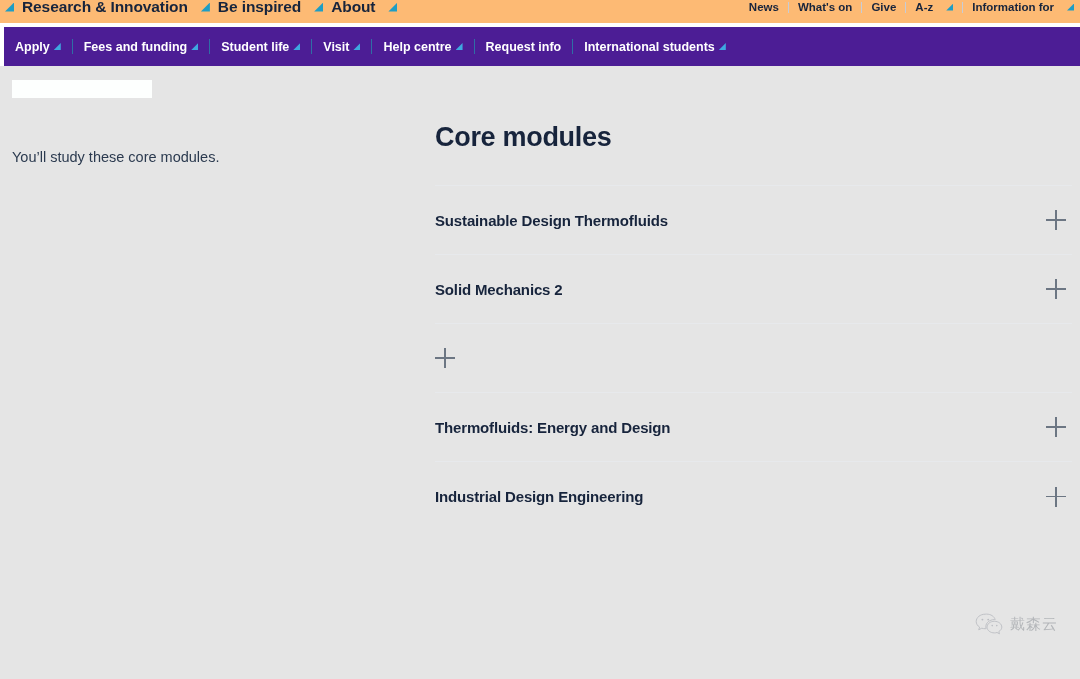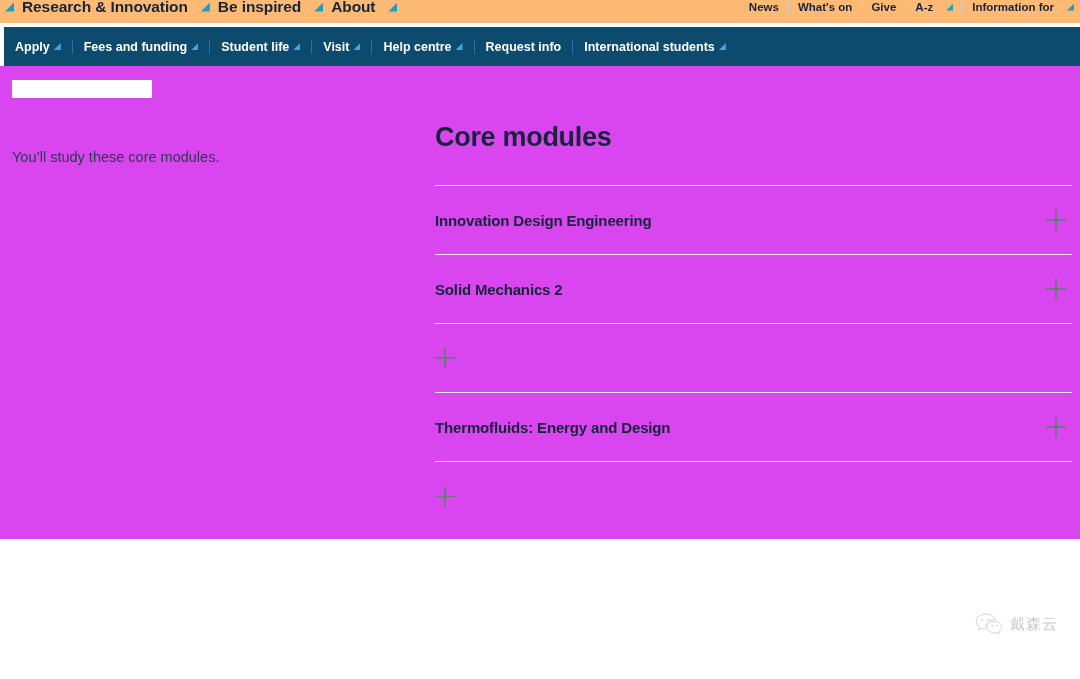--- a/index.html
+++ b/index.html
@@ -77,21 +77,21 @@
     width: 7px; height: 7px; margin-left: 4px;
   }
   .tri.lightblue { background: #3ea8e0; }
 
   
   .bluebar {
     position: absolute;
     top: 27px; left: 0;
     width: 1080px;
     height: 39px;
-    background: #0c4a6e;
+    background: #4c1d95;
     display: flex;
     align-items: center;
     white-space: nowrap;
   }
   .bluebar-edge {
     width: 4px;
     height: 39px;
     background: #ffffff;
     flex: 0 0 auto;
   }
@@ -110,22 +110,22 @@
     height: 15px;
     background: #2f6ea5;
     flex: 0 0 auto;
   }
 
   
   .content {
     position: absolute;
     top: 66px; left: 0;
     width: 1080px;
-    height: 473px;
-    background: #d946ef;
+    height: 613px;
+    background: #e5e5e5;
   }
 
   .ghost-tag {
     position: absolute;
     left: 12px; top: 14px;
     width: 140px; height: 18px;
     background: #fdfffe;
   }
 
   .intro {
@@ -293,41 +293,42 @@
   <div class="ghost-tag"></div>
 
   <p class="intro">You’ll study these core modules.</p>
 
   <div class="panel">
     <h2>Core modules</h2>
 
     <div class="accordion">
 
       <div class="acc-item">
-        <span class="acc-title">Innovation Design Engineering</span>
+        <span class="acc-title">Sustainable Design Thermofluids</span>
         <span class="plus"></span>
       </div>
 
 
       <div class="acc-item">
         <span class="acc-title">Solid Mechanics 2</span>
         <span class="plus"></span>
       </div>
 
       <div class="acc-item">
         <span class="plus"></span>
       </div>
 
 
       <div class="acc-item">
         <span class="acc-title">Thermofluids: Energy and Design</span>
         <span class="plus"></span>
       </div>
 
       <div class="acc-item">
+        <span class="acc-title">Industrial Design Engineering</span>
         <span class="plus"></span>
       </div>
 
     </div>
   </div>
 </div>
 
 <div class="watermark">
   <span class="wm-logo">
     <svg width="30" height="24" viewBox="0 0 30 24" fill="none" aria-hidden="true">

